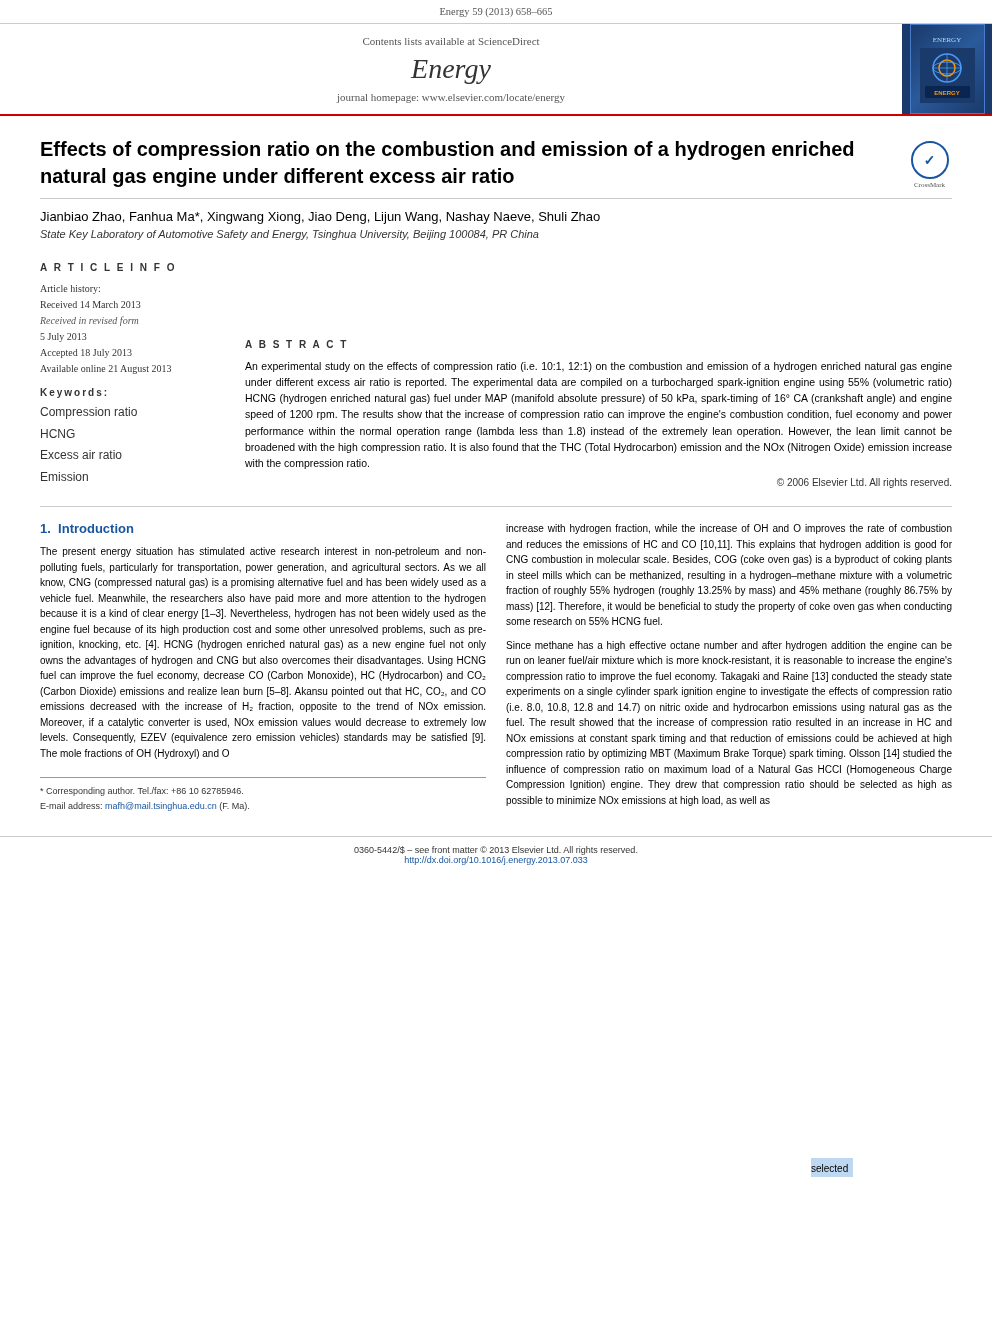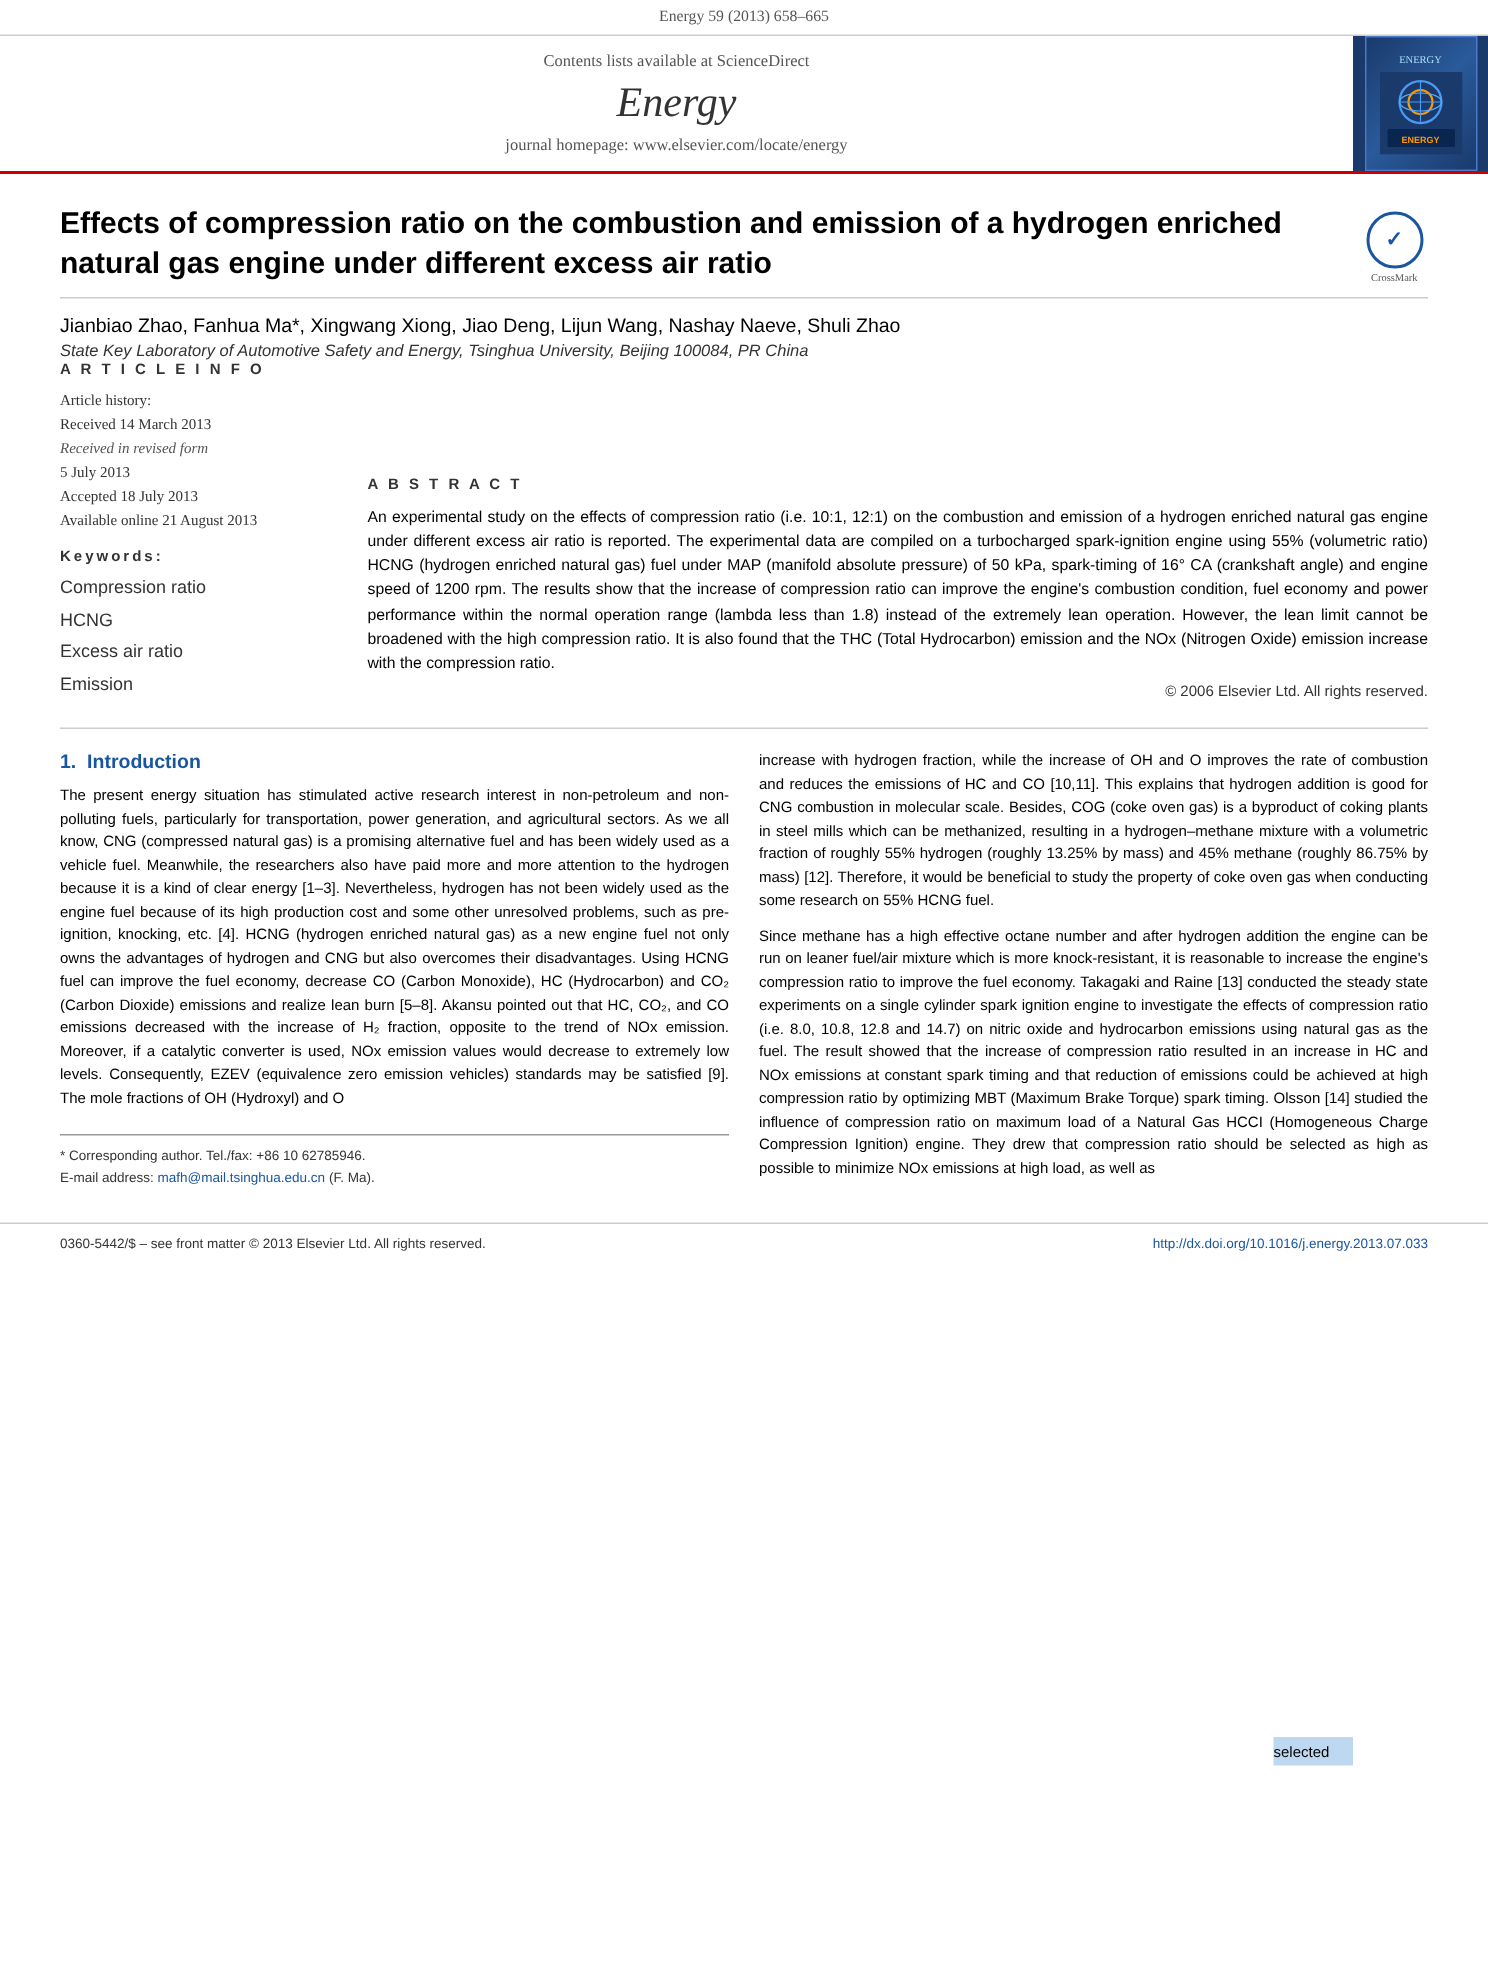--- a/index.html
+++ b/index.html
@@ -149,21 +149,21 @@
     .authors {
       font-size: 13px;
       color: #000;
       margin-bottom: 4px;
       font-family: Arial, sans-serif;
     }
     .affiliation {
       font-size: 11px;
       color: #333;
       font-style: italic;
-      margin-bottom: 1px;
+      margin-bottom: 22px;
       font-family: Arial, sans-serif;
     }
     .two-column {
       display: flex;
       gap: 20px;
       margin-bottom: 18px;
       align-items: flex-end;
     }
     .article-info {
       width: 185px;
@@ -261,20 +261,21 @@
     }
     .page-bottom {
       font-size: 9px;
       color: #333;
       font-family: Arial, sans-serif;
       padding: 8px 40px;
       border-top: 1px solid #ccc;
       display: flex;
       justify-content: space-between;
       align-items: center;
+      flex-direction: column;
     }
     
     .elsevier-tree {
       width: 70px;
       height: 60px;
     }
   </style>
 </head>
 <body>
 
@@ -386,17 +387,17 @@
 
   </div>
 
   <div class="page-bottom">
     <div>0360-5442/$ – see front matter © 2013 Elsevier Ltd. All rights reserved.</div>
     <div>
       <span class="footnote-link">http://dx.doi.org/10.1016/j.energy.2013.07.033</span>
     </div>
   </div>
 
-  <div style="position:absolute; top:1158px; left:849px; width:53px; height:19px; background:rgba(0,100,200,0.25); pointer-events:none;">
+  <div style="position:absolute; top:1158px; left:811px; width:42px; height:19px; background:rgba(0,100,200,0.25); pointer-events:none;">
     <span style="font-size:10px;color:#000;font-family:Arial;">selected</span>
   </div>
 
 </div>
 
 </body></html>

